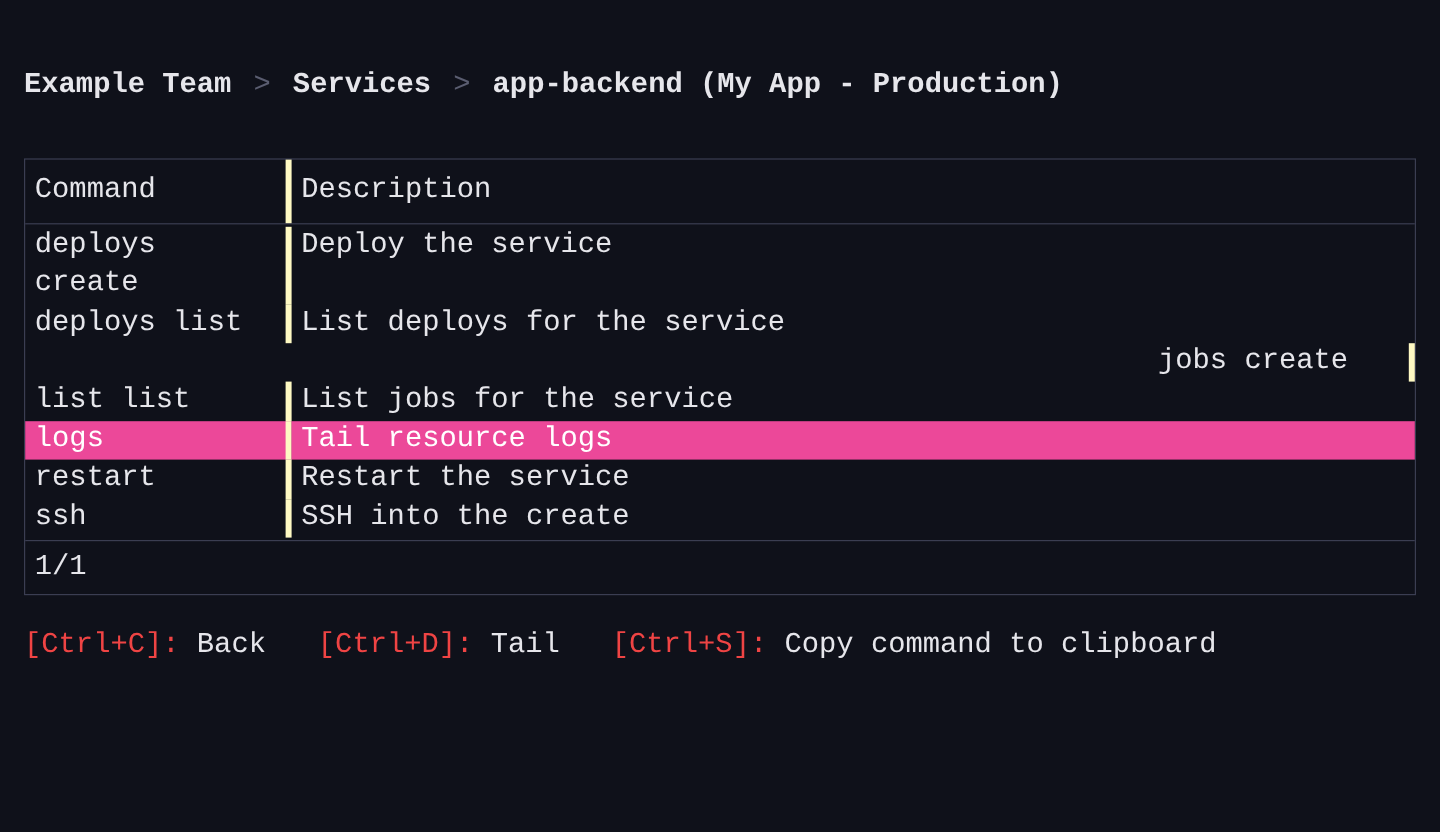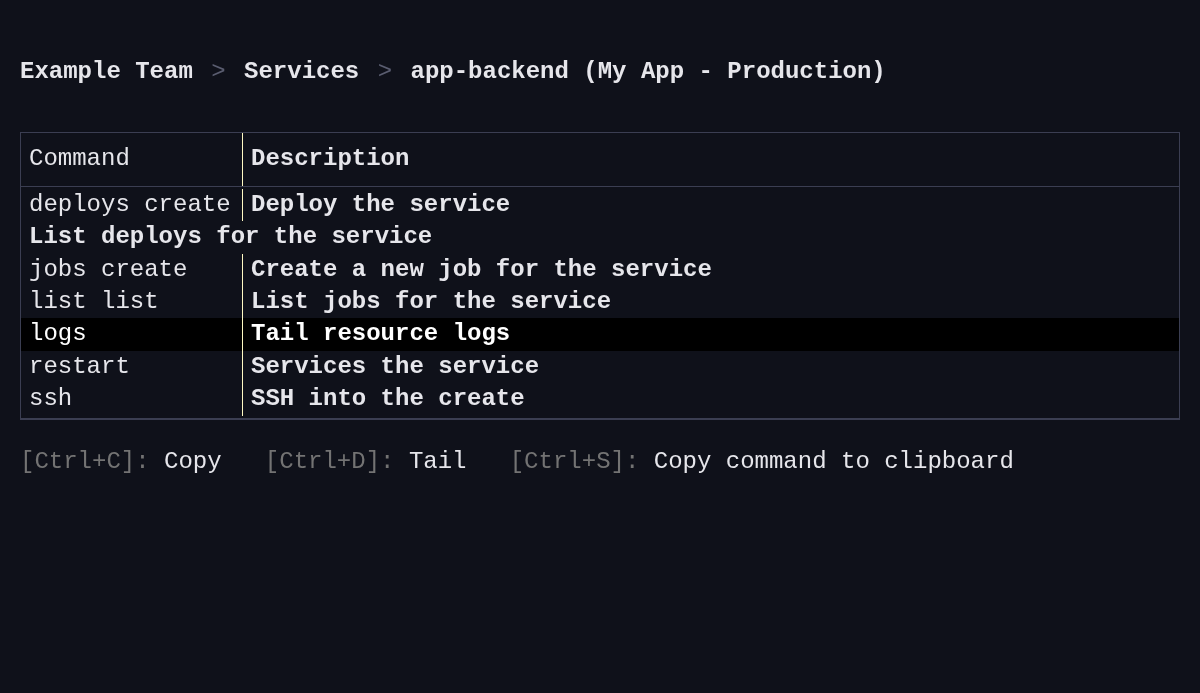--- a/index.html
+++ b/index.html
@@ -38,53 +38,52 @@
     .tbody {
       border-bottom: 1px solid #3b3e52;
       padding: 2px 0;
     }
     .tfoot {
       padding: 6px 8px;
     }
     .col-cmd {
       width: 222px;
       flex: 0 0 222px;
-      border-right: 1px solid #fef9c3;
+      border-right: 5px solid #fef9c3;
       padding: 6px 8px;
     }
     .col-desc {
       flex: 1;
       padding: 6px 8px;
-      font-weight: bold;
     }
     .thead .col-cmd,
     .thead .col-desc {
       padding-top: 10px;
       padding-bottom: 10px;
     }
     .row {
       display: flex;
       justify-content: flex-end;
     }
     .row .col-cmd,
     .row .col-desc {
       padding: 0 8px;
     }
     .row.selected .col-cmd,
     .row.selected .col-desc {
-      background: #000000;
+      background: #ec4899;
       color: #ffffff;
     }
     .footer-hints {
       margin-top: 26px;
       color: #e6e6eb;
       white-space: pre;
     }
     .hint-key {
-      color: #737373;
+      color: #ef4444;
     }
   </style>
 </head>
 <body>
 
 <div class="breadcrumb">
   <span>Example Team</span>
   <span class="sep">&gt;</span>
   <span>Services</span>
   <span class="sep">&gt;</span>
@@ -95,38 +94,39 @@
   <div class="thead">
     <div class="col-cmd">Command</div>
     <div class="col-desc">Description</div>
   </div>
   <div class="tbody" id="tbody">
       <div class="row">
         <div class="col-cmd">deploys create</div>
         <div class="col-desc">Deploy the service</div>
       </div>
       <div class="row">
+        <div class="col-cmd">deploys list</div>
         <div class="col-desc">List deploys for the service</div>
       </div>
       <div class="row">
         <div class="col-cmd">jobs create</div>
-        <div class="col-desc">Create a new job for the service</div>
       </div>
       <div class="row">
         <div class="col-cmd">list list</div>
         <div class="col-desc">List jobs for the service</div>
       </div>
       <div class="row selected">
         <div class="col-cmd">logs</div>
         <div class="col-desc">Tail resource logs</div>
       </div>
       <div class="row">
         <div class="col-cmd">restart</div>
-        <div class="col-desc">Services the service</div>
+        <div class="col-desc">Restart the service</div>
       </div>
       <div class="row">
         <div class="col-cmd">ssh</div>
         <div class="col-desc">SSH into the create</div>
       </div>
     </div>
+  <div class="tfoot">1/1</div>
 </div>
 
-<div class="footer-hints" id="hints"><span class="hint-key">[Ctrl+C]:</span><span> Copy</span>   <span class="hint-key">[Ctrl+D]:</span><span> Tail</span>   <span class="hint-key">[Ctrl+S]:</span><span> Copy command to clipboard</span></div>
+<div class="footer-hints" id="hints"><span class="hint-key">[Ctrl+C]:</span><span> Back</span>   <span class="hint-key">[Ctrl+D]:</span><span> Tail</span>   <span class="hint-key">[Ctrl+S]:</span><span> Copy command to clipboard</span></div>
 
 </body></html>

